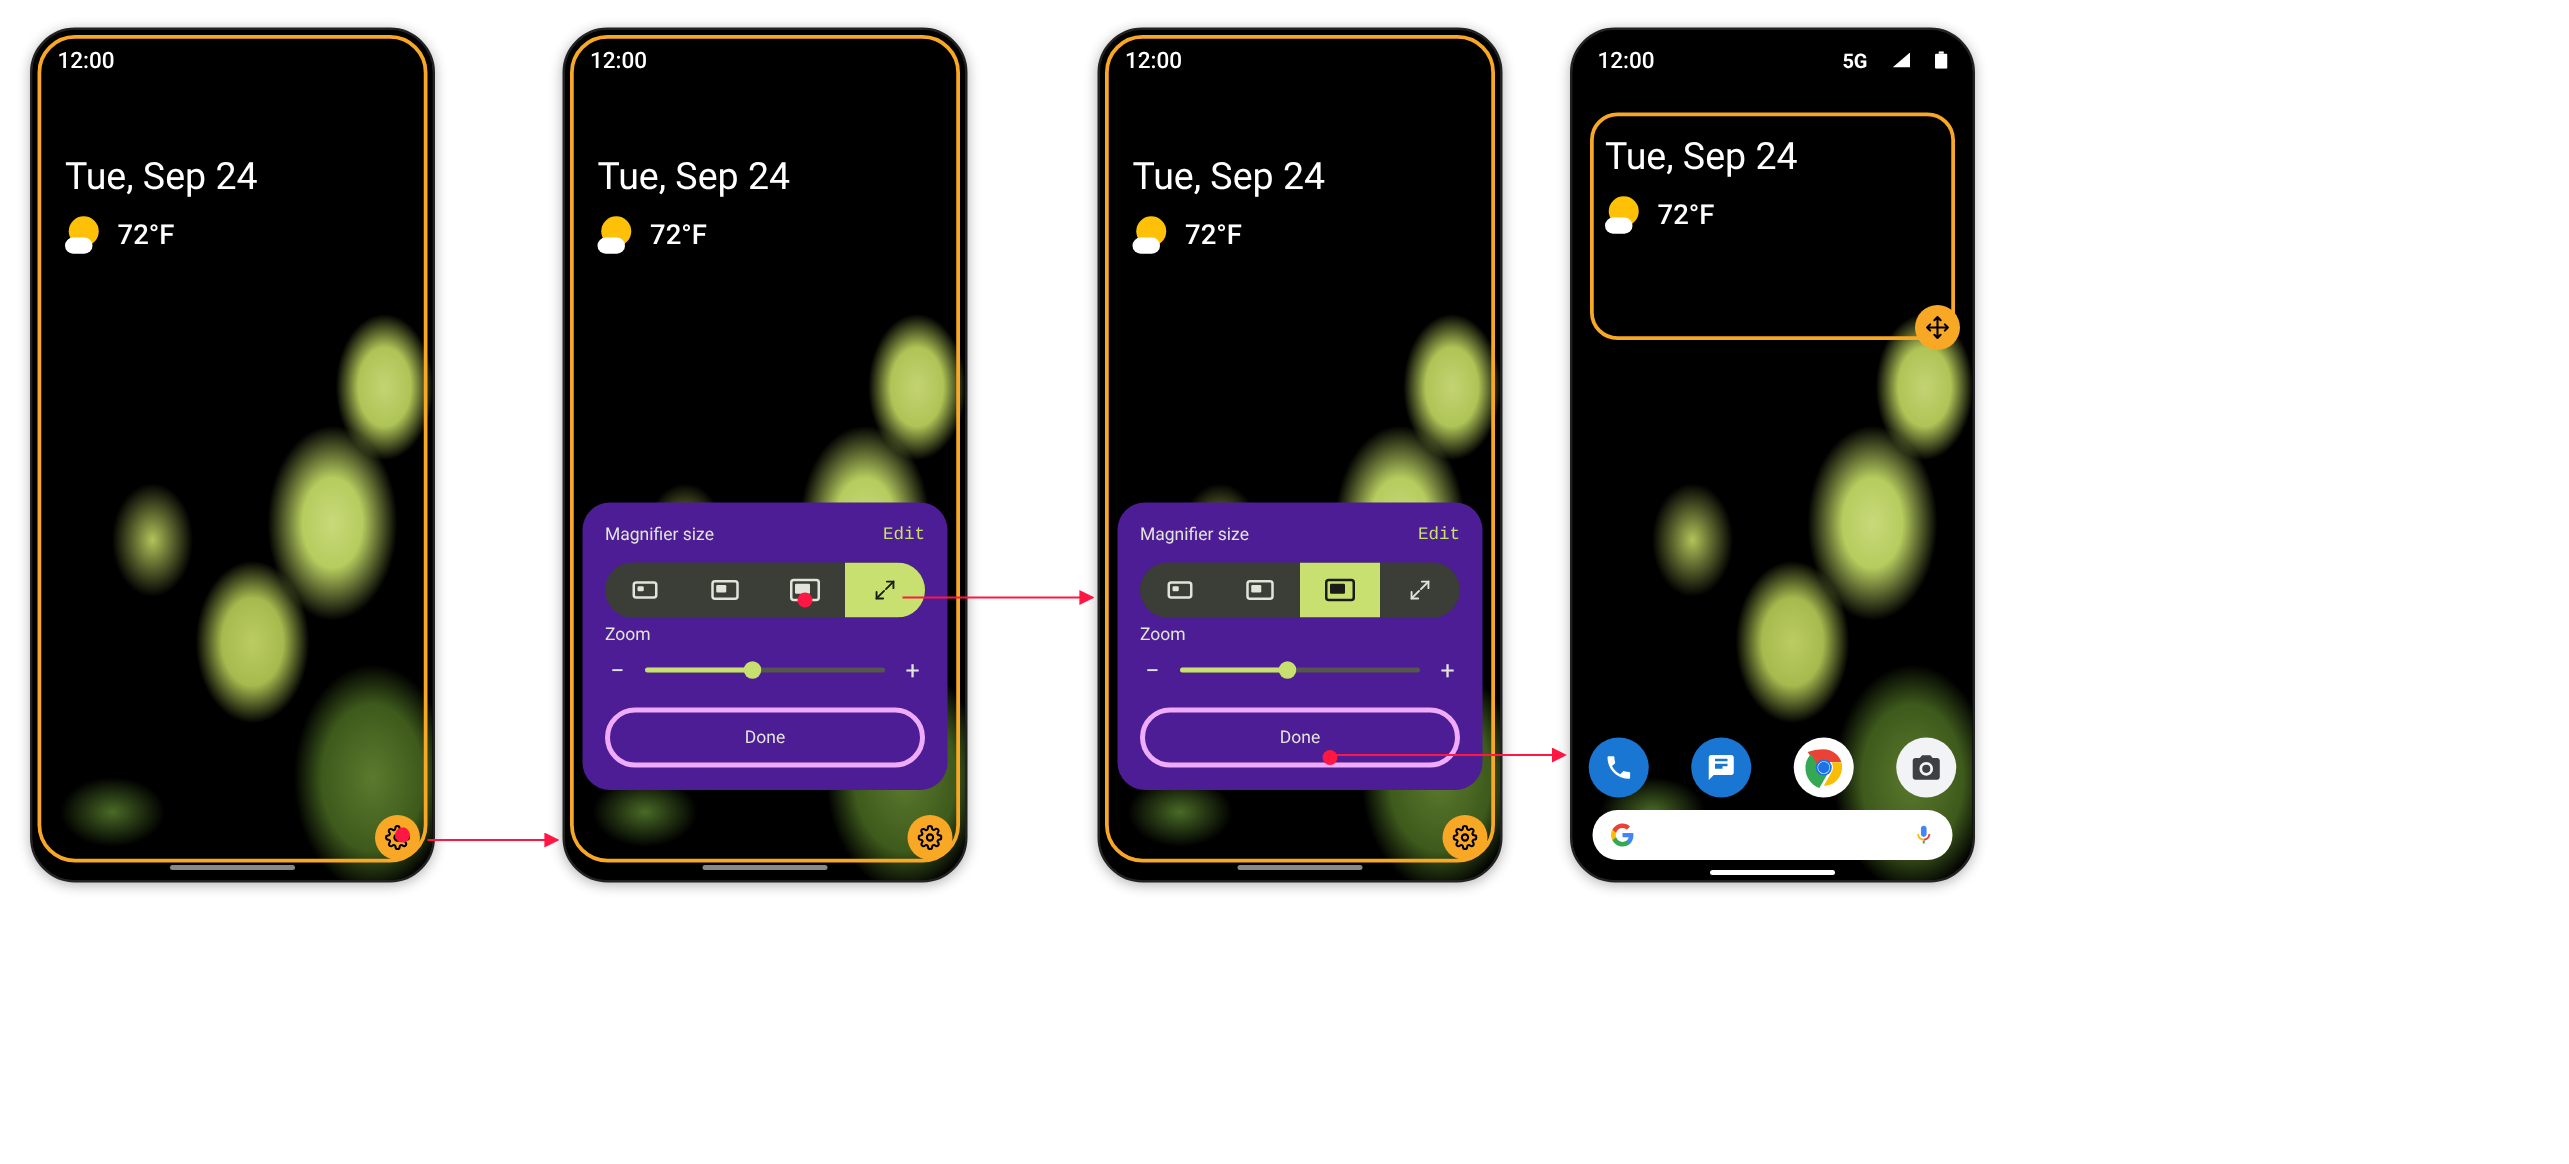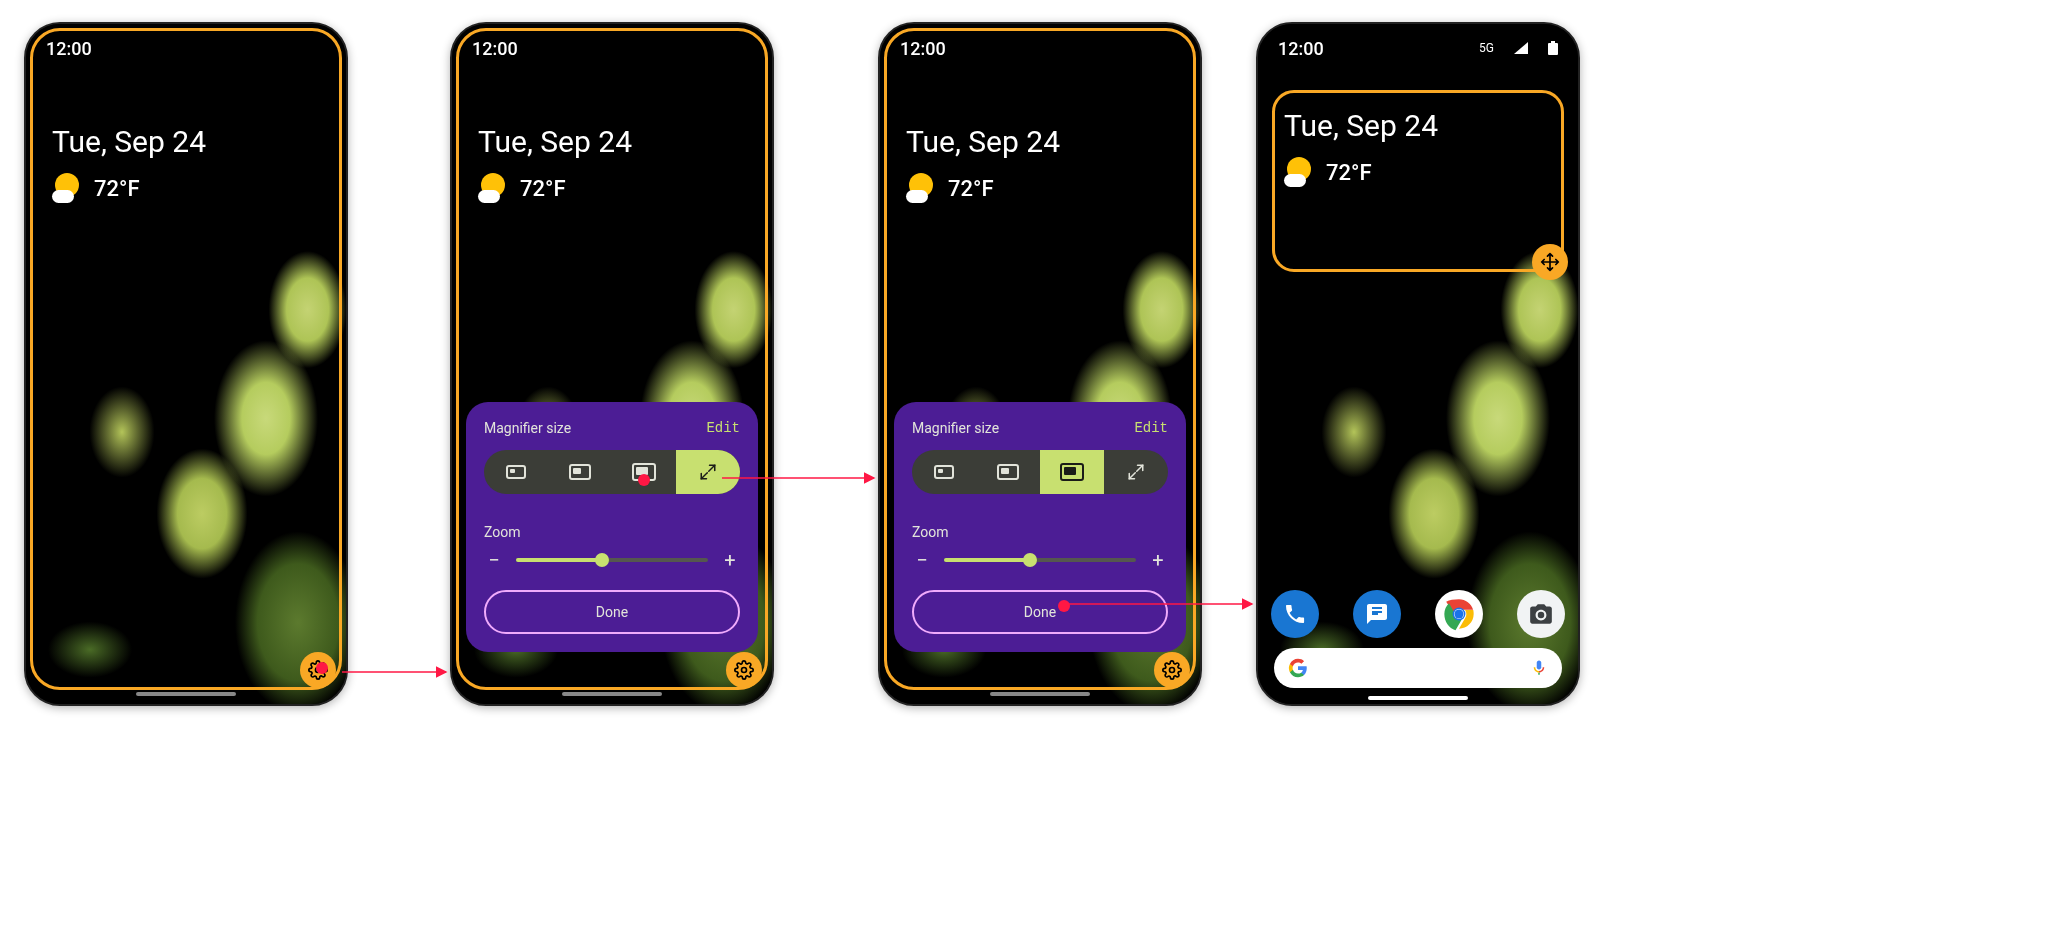--- a/index.html
+++ b/index.html
@@ -36,21 +36,21 @@
 }
 .mag-partial {
   position: absolute; left: 14px; right: 14px; top: 66px;
   height: 176px;
   border: 3px solid #f9a825; border-radius: 22px;
   pointer-events: none;
 }
 
 
 .status { position: absolute; top: 0; left: 0; right: 0; height: 48px; display: flex; align-items: center; padding: 0 20px; color: #fff; font-size: 18px; font-weight: 500; }
-.status-right { margin-left: auto; display: flex; align-items: center; gap: 20px; font-size: 12px; font-weight: 400; }
+.status-right { margin-left: auto; display: flex; align-items: center; gap: 20px; font-size: 16px; font-weight: 700; }
 
 
 .widget { position: absolute; top: 100px; left: 26px; color: #fff; }
 .widget .date { font-size: 30px; font-weight: 400; margin-bottom: 14px; }
 .widget .weather { display: flex; align-items: center; gap: 12px; font-size: 22px; font-weight: 500; }
 .sun-icon { width: 30px; height: 30px; position: relative; }
 .sun-icon .sun { position: absolute; top: 0; left: 3px; width: 24px; height: 24px; background: #ffc107; border-radius: 50%; }
 .sun-icon .cloud { position: absolute; bottom: 0; left: 0; width: 22px; height: 13px; background: #fff; border-radius: 10px; }
 
 
@@ -94,28 +94,28 @@
   position: relative;
 }
 .rect-icon .dot-in { position: absolute; background: #e2e4da; }
 .rect-s { width: 20px; height: 14px; }
 .rect-s .dot-in { top: 2px; left: 2px; width: 5px; height: 4px; border-radius: 1px; }
 .rect-m { width: 22px; height: 16px; }
 .rect-m .dot-in { top: 2px; left: 2px; width: 8px; height: 6px; border-radius: 1px; }
 .rect-l { width: 24px; height: 18px; }
 .rect-l .dot-in { top: 2px; left: 2px; width: 12px; height: 8px; border-radius: 1px; }
 
-.zoom-label { margin-top: 30px; font-size: 14px; }
+.zoom-label { margin-top: 6px; font-size: 14px; }
 .zoom-row { display: flex; align-items: center; gap: 12px; margin-top: 8px; }
 .zoom-row .pm { width: 20px; text-align: center; color: #e2e4da; font-size: 20px; cursor: pointer; }
 .zoom-track { flex: 1; height: 4px; background: #55574f; border-radius: 2px; position: relative; cursor: pointer; }
 .zoom-fill { position: absolute; left: 0; top: 0; bottom: 0; background: #c8e070; border-radius: 2px; }
 .zoom-thumb { position: absolute; top: 50%; width: 14px; height: 14px; border-radius: 50%; background: #c8e070; transform: translate(-50%, -50%); }
 
-.done-btn { margin-top: 18px; border: 2px solid #f0abfc; border-radius: 24px; text-align: center; padding: 12px 0; font-size: 14px; cursor: pointer; }
+.done-btn { margin-top: 18px; border: 4px solid #f0abfc; border-radius: 24px; text-align: center; padding: 12px 0; font-size: 14px; cursor: pointer; }
 
 
 .dock { position: absolute; bottom: 66px; left: 0; right: 0; display: flex; justify-content: center; gap: 34px; }
 .dock-icon { width: 48px; height: 48px; border-radius: 50%; display: flex; align-items: center; justify-content: center; cursor: pointer; }
 .dock-phone { background: #1976d2; }
 .dock-msg { background: #1976d2; }
 .dock-chrome { background: #fff; position: relative; }
 .dock-cam { background: #f1f3f4; }
 
 .search-bar { position: absolute; bottom: 16px; left: 16px; right: 16px; height: 40px; background: #fff; border-radius: 24px; display: flex; align-items: center; padding: 0 14px; cursor: text; }

